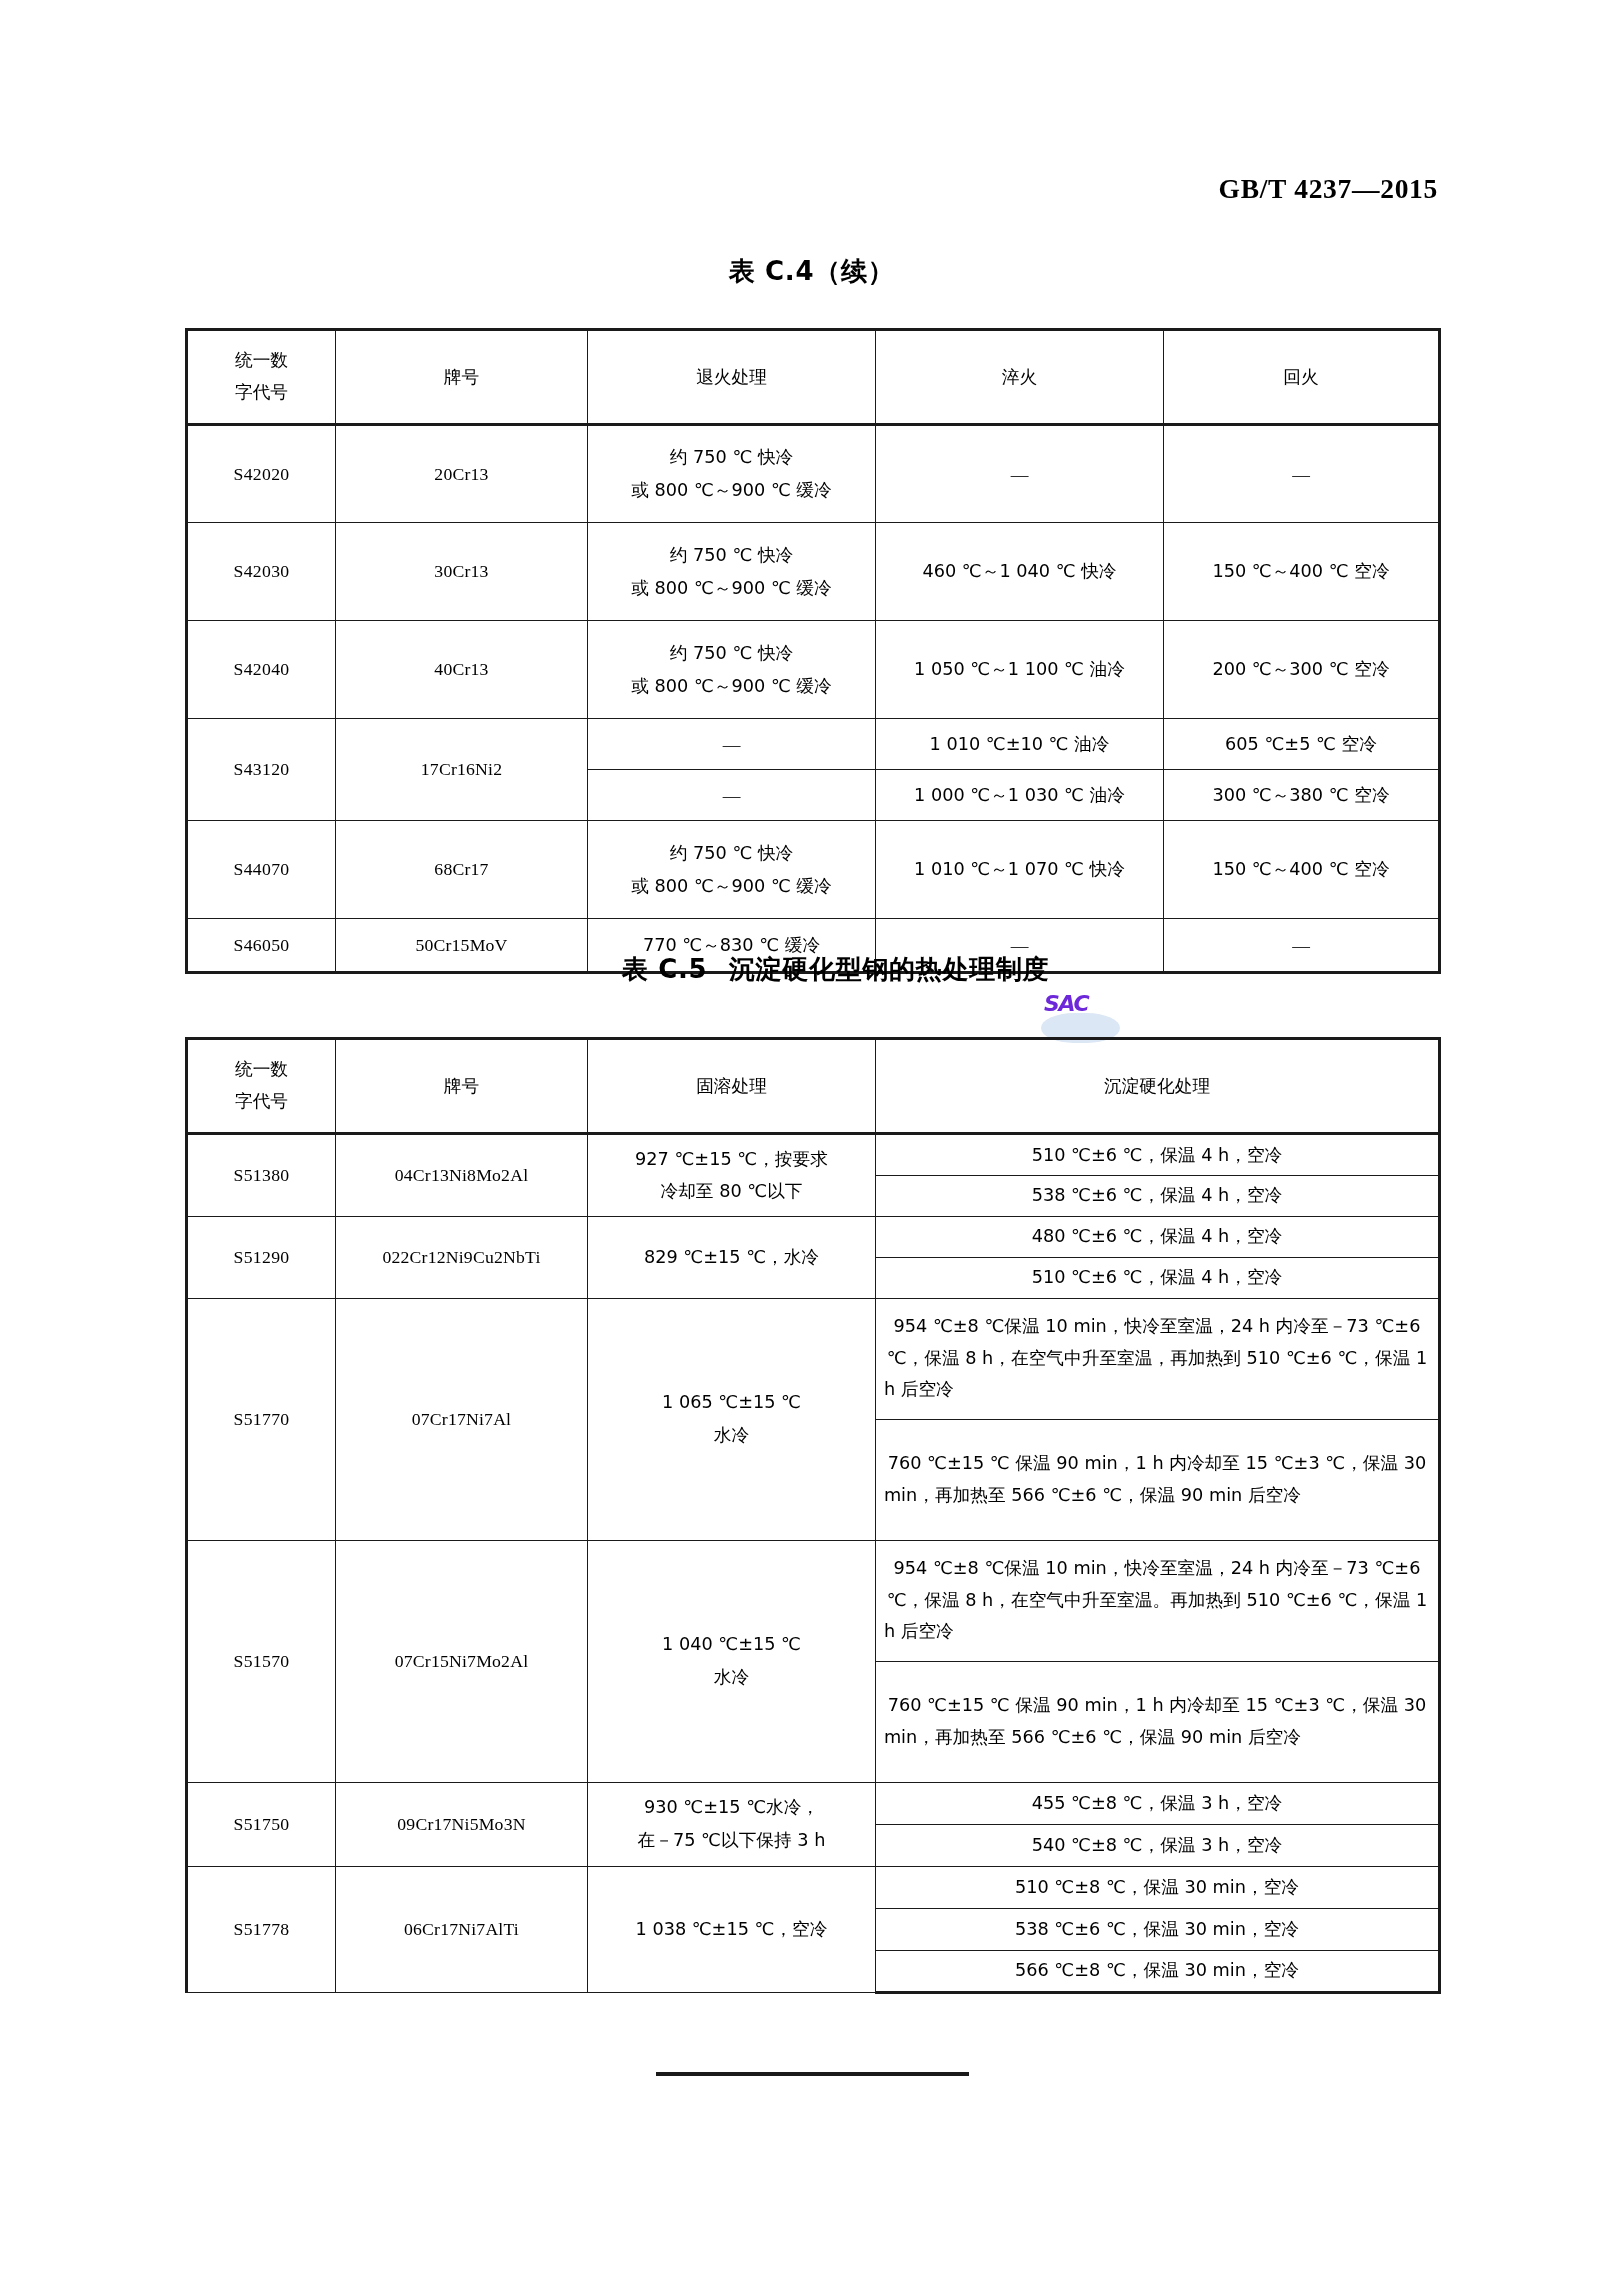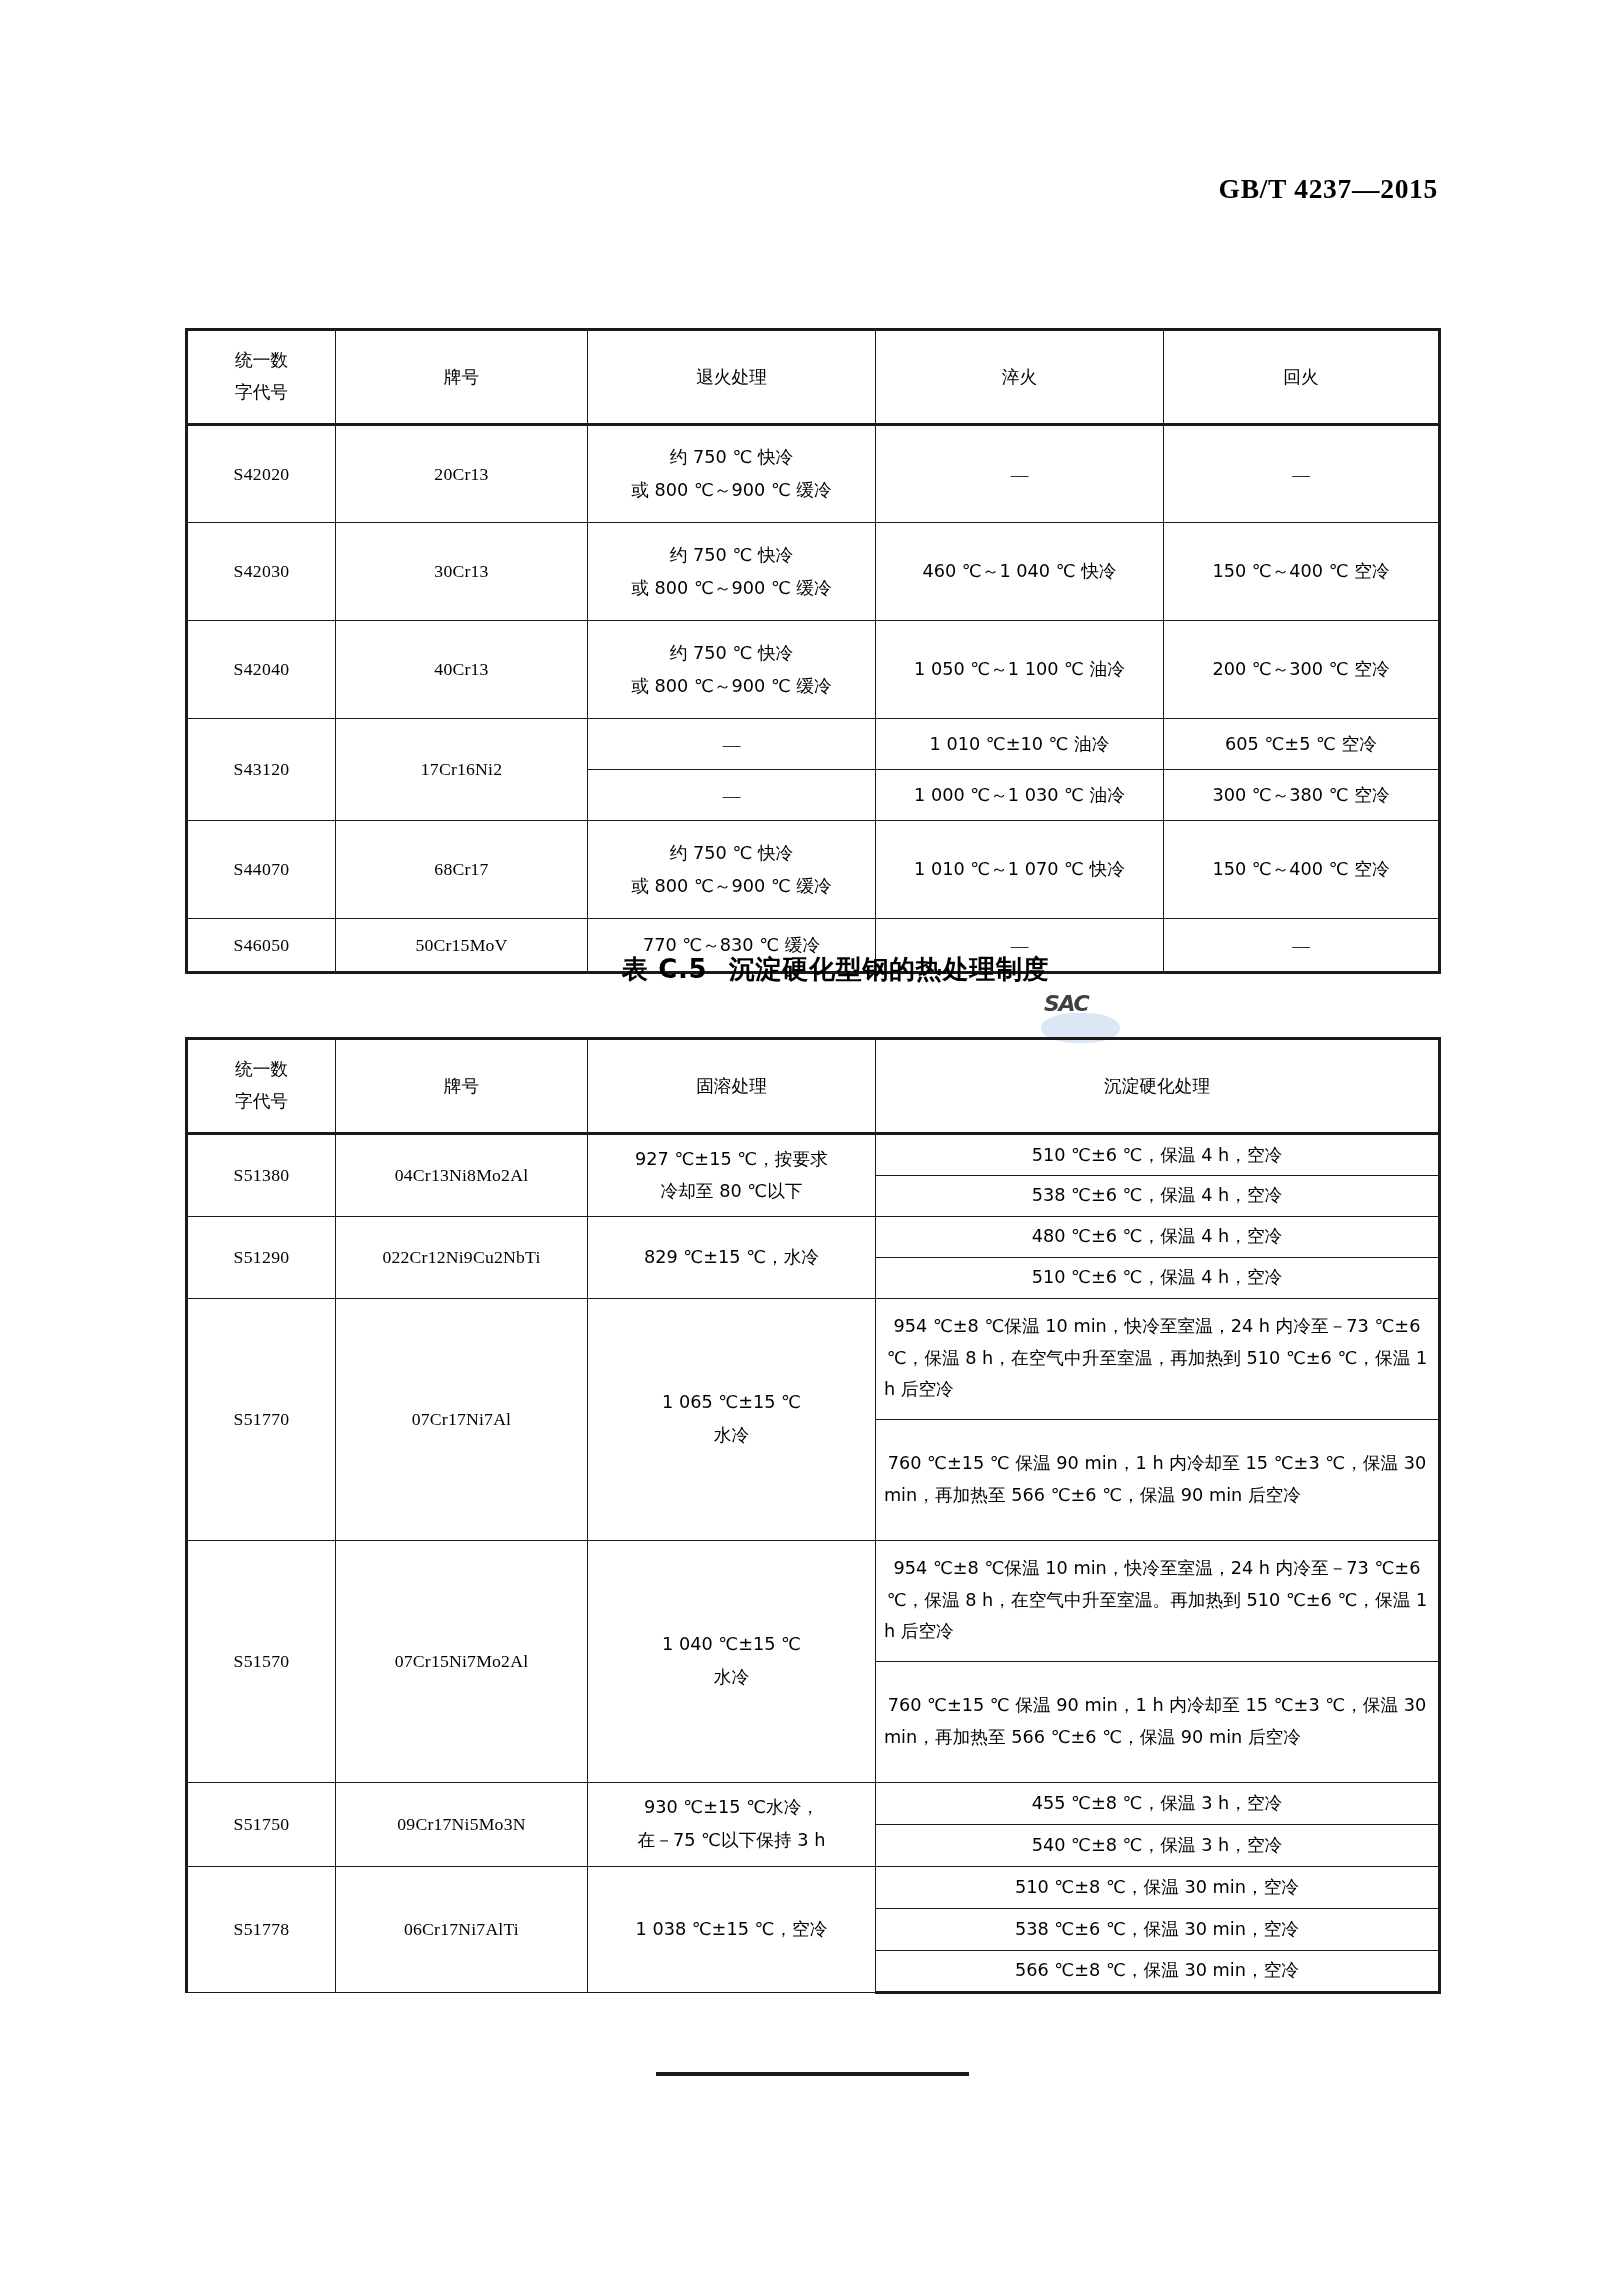--- a/index.html
+++ b/index.html
@@ -96,21 +96,21 @@
 
   
   .watermark {
     position:absolute;
     top:991px; left:1044px;
     width:72px; height:46px;
     font-family:"DejaVu Sans", sans-serif;
     font-weight:bold;
     font-size:22px;
     font-style:italic;
-    color:#404040;
+    color:#6d28d9;
     letter-spacing:-1.3px;
     user-select:none;
   }
   .watermark .wm-arc {
     position:absolute;
     top:22px; left:-2.6px;
     width:79px; height:30px;
     border-radius:50%/60%;
     background:#dbe7f4;
     z-index:-1;
@@ -125,20 +125,23 @@
     background:#1a1a1a;
   }
 </style>
 </head>
 <body>
 
 <div class="page">
 
   <div class="page-header">GB/T 4237—2015</div>
 
+  <div class="caption" id="caption-c4">
+    <span class="cap-zh">表 C.4</span><span class="cap-zh">（续）</span>
+  </div>
 
   <table class="std" id="table-c4">
     <colgroup>
       <col class="c1">
         <col class="c2">
         <col class="c3">
         <col class="c4">
         <col class="c5">
     </colgroup>
     <thead>

